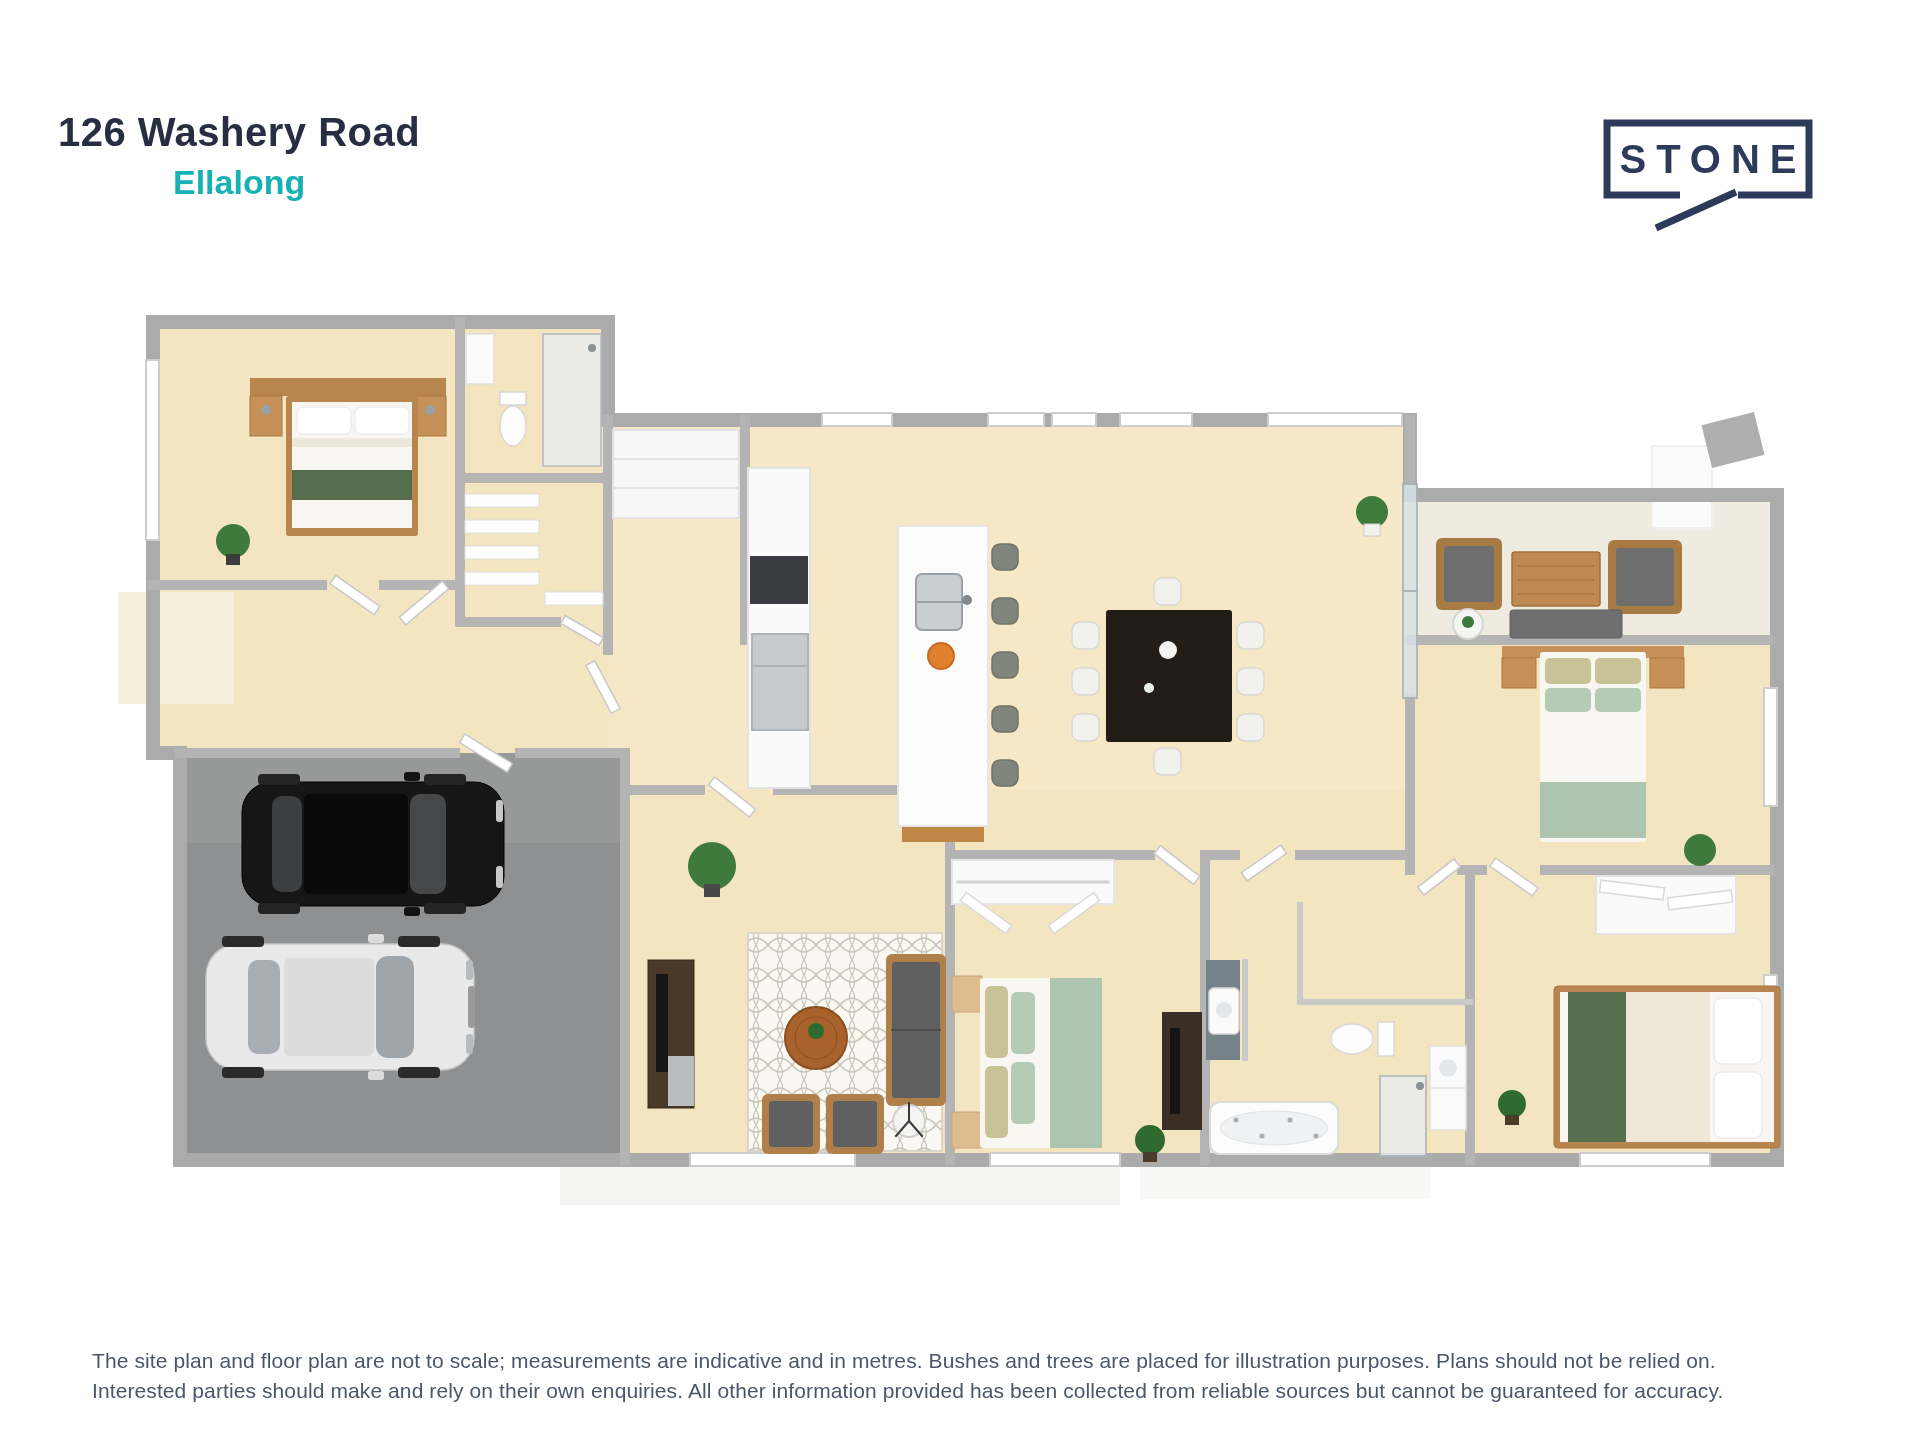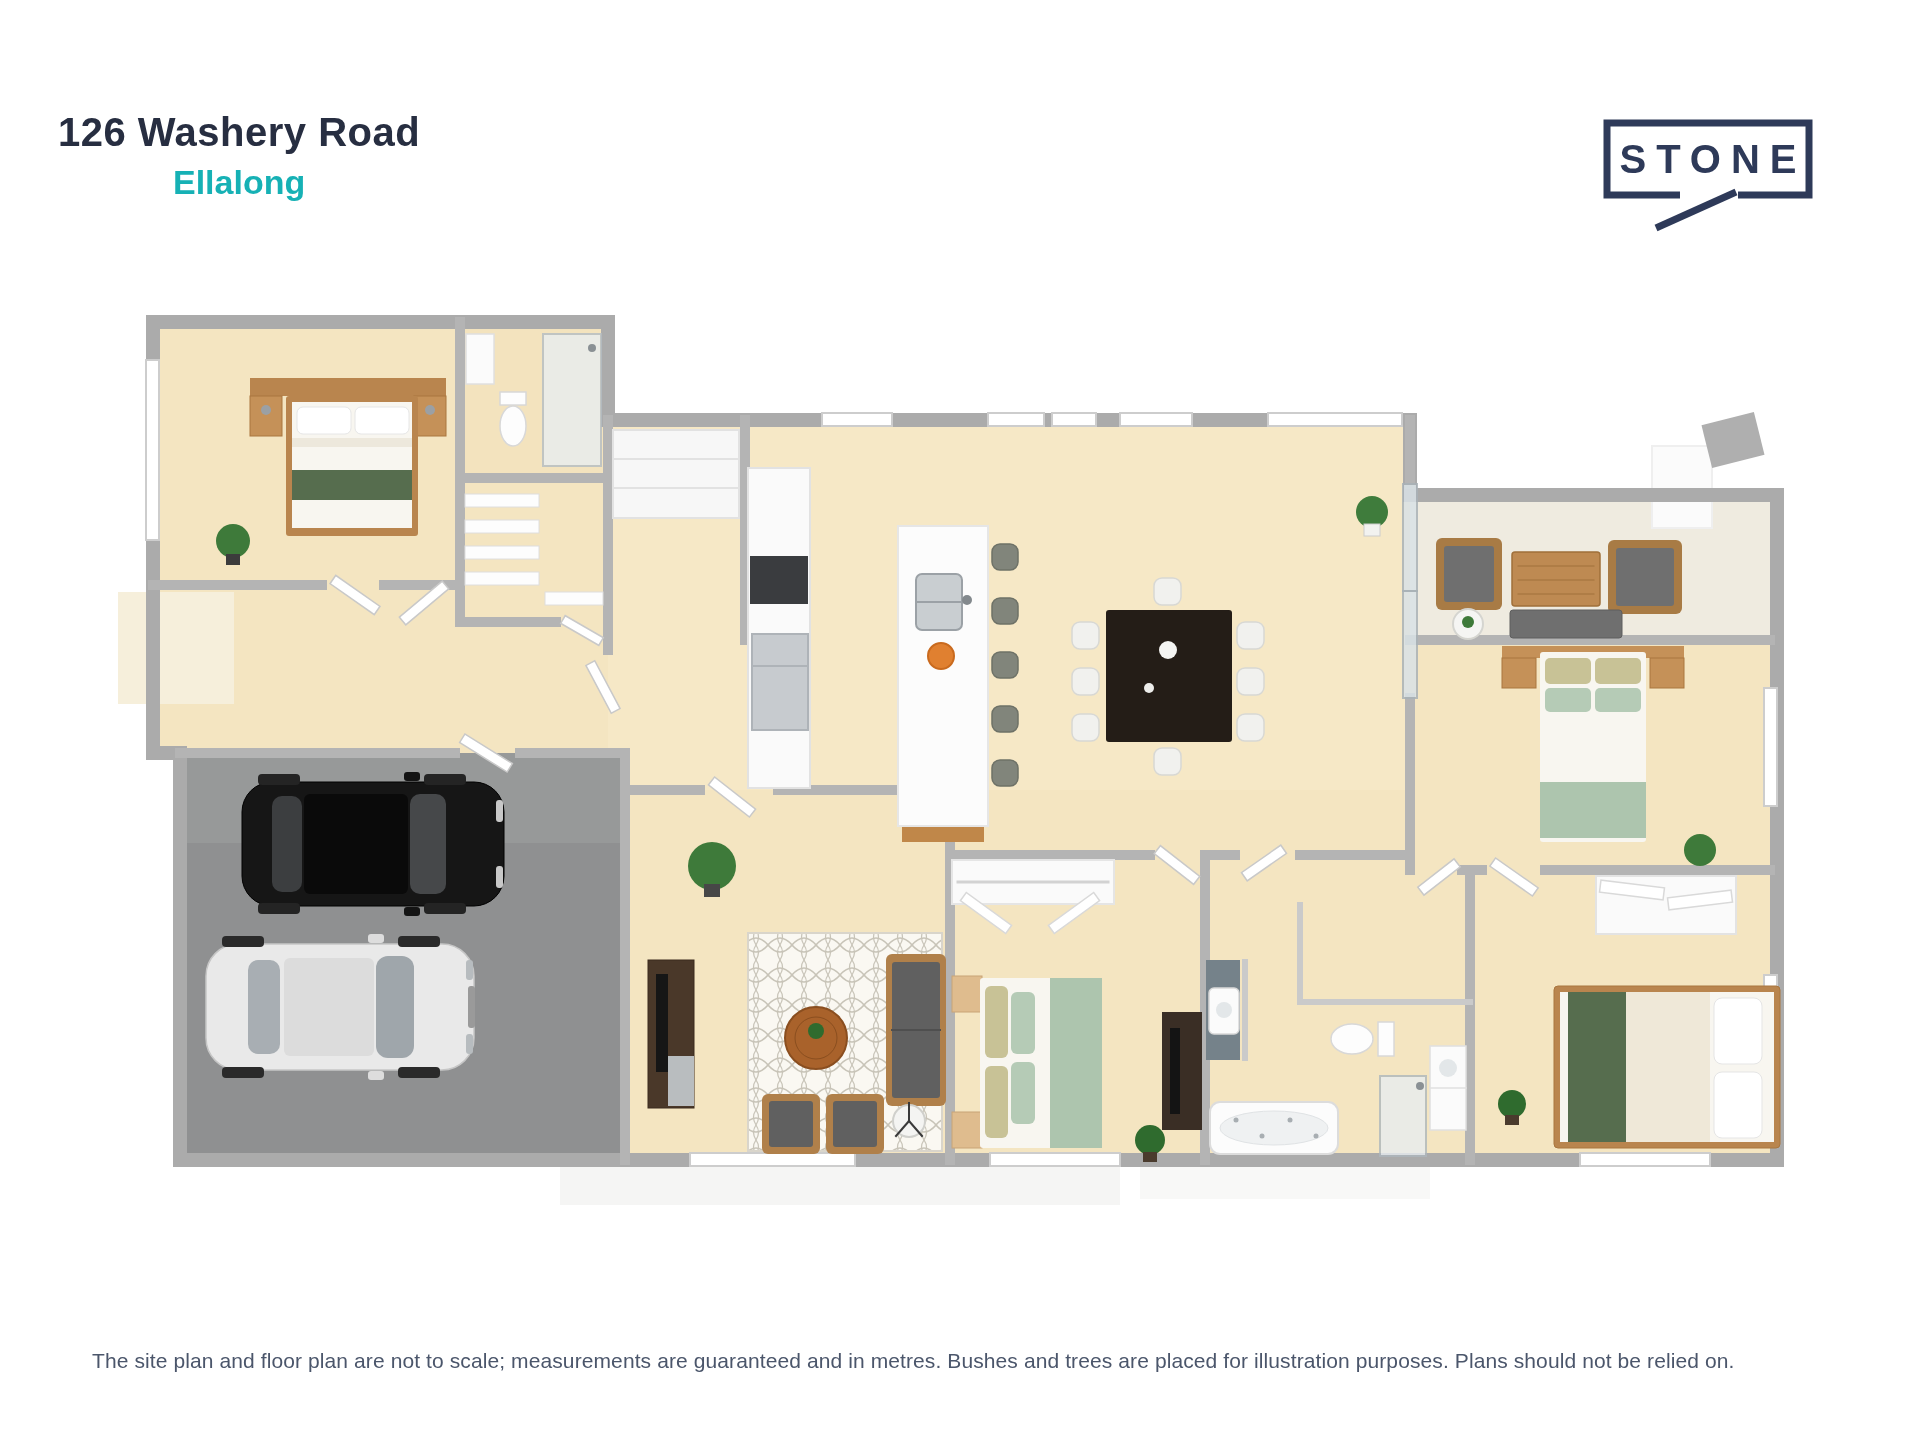--- a/index.html
+++ b/index.html
@@ -268,16 +268,17 @@
       <rect x="560" y="626" width="44" height="9" fill="#FFFFFF" stroke="#C9C9C9" stroke-width="1.5" transform="rotate(30 582 630.5)"></rect>
       <rect x="598" y="660" width="10" height="54" fill="#FFFFFF" stroke="#C9C9C9" stroke-width="1.5" transform="rotate(-28 603 687)"></rect>
       <rect x="706" y="792" width="52" height="10" fill="#FFFFFF" stroke="#C9C9C9" stroke-width="1.5" transform="rotate(38 732 797)"></rect>
       <rect x="1152" y="860" width="50" height="10" fill="#FFFFFF" stroke="#C9C9C9" stroke-width="1.5" transform="rotate(38 1177 865)"></rect>
       <rect x="1240" y="858" width="48" height="10" fill="#FFFFFF" stroke="#C9C9C9" stroke-width="1.5" transform="rotate(-35 1264 863)"></rect>
       <rect x="1416" y="872" width="46" height="10" fill="#FFFFFF" stroke="#C9C9C9" stroke-width="1.5" transform="rotate(-38 1439 877)"></rect>
       <rect x="1488" y="872" width="52" height="10" fill="#FFFFFF" stroke="#C9C9C9" stroke-width="1.5" transform="rotate(35 1514 877)"></rect>
     </svg>
 
   <div class="disclaimer" style="color: rgb(75, 86, 107);">
-    <div>The site plan and floor plan are not to scale; measurements are guaranteed and in metres. Bushes and trees are placed for illustration purposes. Plans should not be relied on.</div>
+    <div>The site plan and floor plan are not to scale; measurements are indicative and in metres. Bushes and trees are placed for illustration purposes. Plans should not be relied on.</div>
+    <div>Interested parties should make and rely on their own enquiries. All other information provided has been collected from reliable sources but cannot be guaranteed for accuracy.</div>
   </div>
 
 </div>
 
 </body></html>

